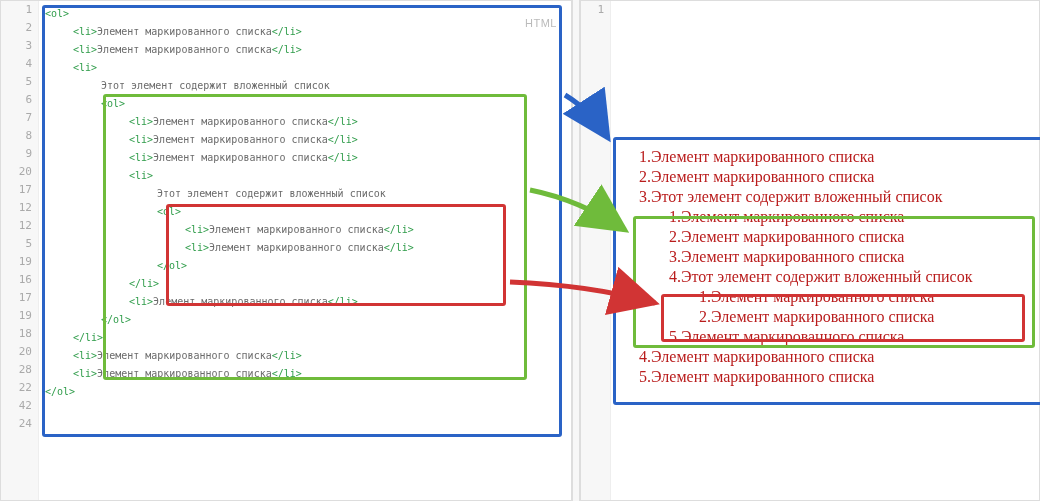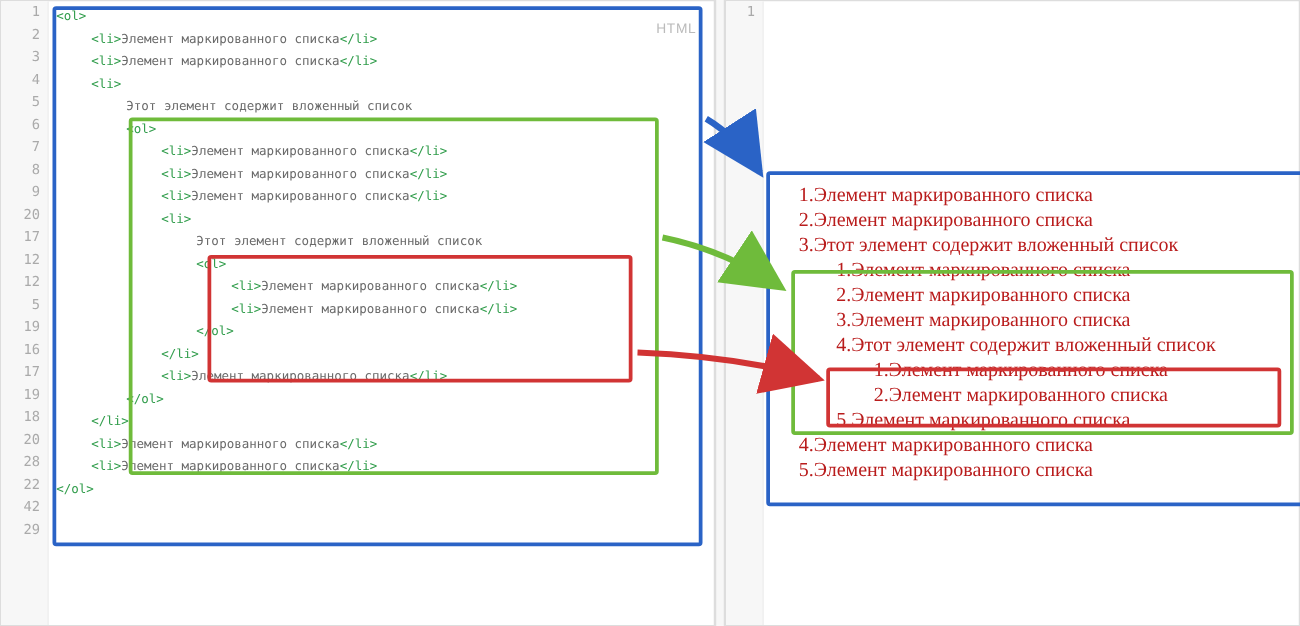--- a/index.html
+++ b/index.html
@@ -214,21 +214,21 @@
         <div class="ln">5</div>
         <div class="ln">19</div>
         <div class="ln">16</div>
         <div class="ln">17</div>
         <div class="ln">19</div>
         <div class="ln">18</div>
         <div class="ln">20</div>
         <div class="ln">28</div>
         <div class="ln">22</div>
         <div class="ln">42</div>
-        <div class="ln">29</div>
+        <div class="ln">24</div>
       </div>
     <div class="lang-label">HTML</div>
     <div class="code-area" id="code-area">
         <div class="code-line" style="--ind: 0px;"><span class="tag">&lt;ol&gt;</span></div>
         <div class="code-line" style="--ind: 28px;"><span class="tag">&lt;li&gt;</span><span class="txt">Элемент маркированного списка</span><span class="tag">&lt;/li&gt;</span></div>
         <div class="code-line" style="--ind: 28px;"><span class="tag">&lt;li&gt;</span><span class="txt">Элемент маркированного списка</span><span class="tag">&lt;/li&gt;</span></div>
         <div class="code-line" style="--ind: 28px;"><span class="tag">&lt;li&gt;</span></div>
         <div class="code-line" style="--ind: 56px;"><span class="txt">Этот элемент содержит вложенный список</span></div>
         <div class="code-line" style="--ind: 56px;"><span class="tag">&lt;ol&gt;</span></div>
         <div class="code-line" style="--ind: 84px;"><span class="tag">&lt;li&gt;</span><span class="txt">Элемент маркированного списка</span><span class="tag">&lt;/li&gt;</span></div>

